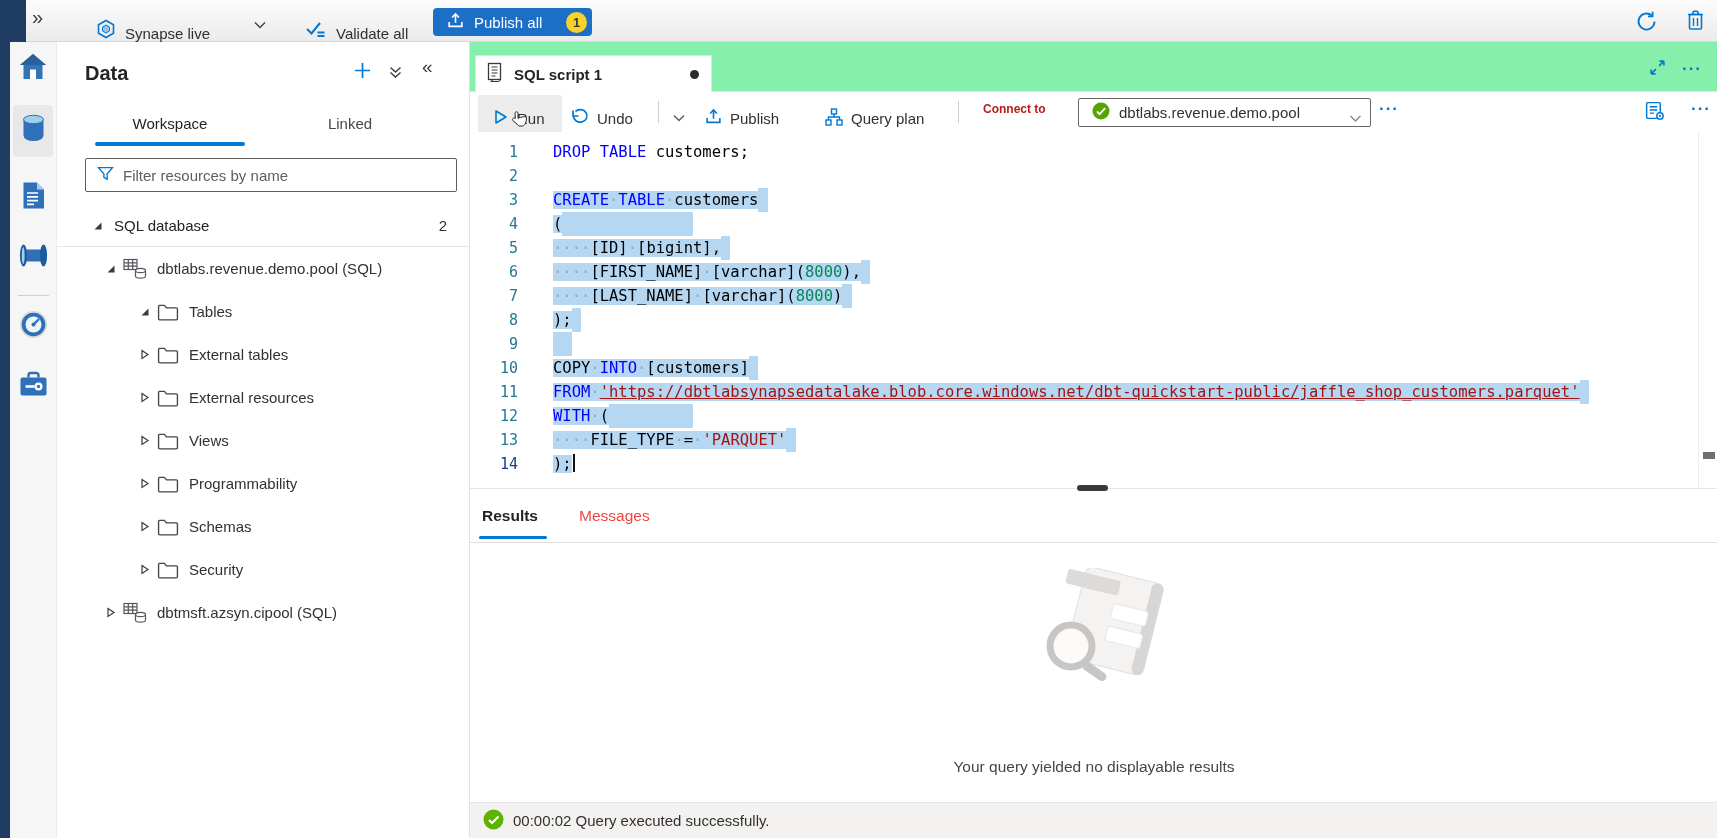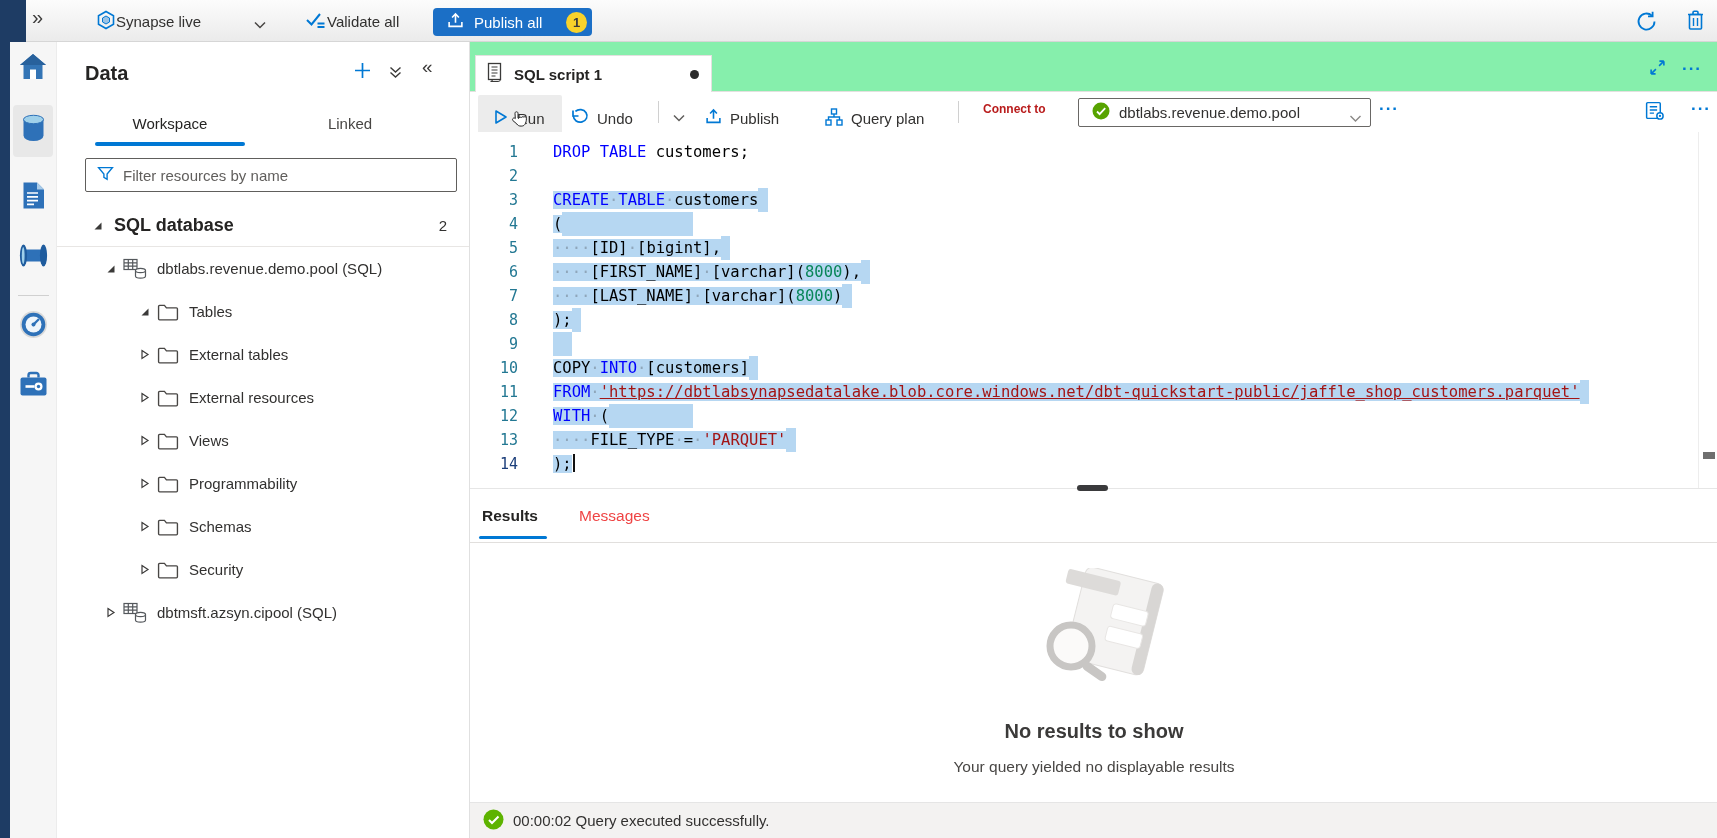--- a/index.html
+++ b/index.html
@@ -4,21 +4,21 @@
 <style>
   *{box-sizing:border-box;margin:0;padding:0}
   html,body{background:#fff}
   body{font-family:"Liberation Sans",sans-serif;color:#323130}
   .app{position:relative;width:1717px;height:838px;overflow:hidden;background:#fff}
 
   
   .topbar{position:absolute;left:0;top:0;width:1717px;height:42px;background:linear-gradient(#fcfcfc,#ebebeb);border-bottom:1px solid #d6d6d6}
   .corner{position:absolute;left:0;top:0;width:26px;height:42px;background:#1e3c64}
   .tb-expand{position:absolute;left:32px;top:6px;font-size:20px;color:#3b3a39;background:none;border:none;letter-spacing:-2px;cursor:default}
-  .tb-item{position:absolute;top:0;height:42px;display:flex;align-items:center;font-size:15px;color:#323130}
+  .tb-item{position:absolute;top:0;height:42px;display:flex;align-items:flex-end;gap:9px;font-size:15px;color:#323130}
   .mode{left:96px}
   .mode-chev{position:absolute;left:253px;top:16px}
   .validate{left:305px}
   .publishbtn{position:absolute;left:433px;top:8px;width:159px;height:28px;background:#1b6fc6;border:none;border-radius:4px;color:#fff;display:flex;align-items:center;padding:0 5px 0 14px;gap:10px;font-size:15px}
   .pub-badge{margin-left:auto;width:21px;height:21px;border-radius:50%;background:#f8d22a;color:#3b3a39;font-size:13px;font-weight:bold;display:flex;align-items:center;justify-content:center}
   .tb-iconbtn{position:absolute;top:10px;background:none;border:none}
   .refresh{left:1635px}
   .trash{left:1685px;top:9px}
 
   
@@ -42,21 +42,21 @@
   .dp-filter{position:absolute;left:28px;top:116px;width:372px;height:34px;border:1px solid #605e5c;border-radius:2px;background:#fff;display:flex;align-items:center;padding:0 8px 0 11px;gap:9px}
   .dp-filter input{border:none;outline:none;font-size:15px;width:100%;font-family:"Liberation Sans",sans-serif;color:#323130}
   .dp-filter input::placeholder{color:#605e5c}
   .tree{position:absolute;left:0;top:162px;width:412px}
   .tree-row{display:flex;align-items:center;height:43px}
   .lvl0{padding-left:33px}.lvl1{padding-left:46px}.lvl2{padding-left:80px}
   .caret{width:14px;display:flex;justify-content:center;align-items:center}
   .ticon{margin-left:6px;display:flex;align-items:center}
   .tlabel{margin-left:10px;font-size:15px;color:#323130;white-space:nowrap}
   .section{border-bottom:1px solid #e8e6e4}
-  .section .tlabel{font-size:18px;font-weight:700;color:#252423}
+  .section .tlabel{font-size:15px;font-weight:400;color:#252423}
   .tcount{margin-left:auto;margin-right:22px;font-size:15px;color:#323130}
 
   
   .main{position:absolute;left:469px;top:42px;width:1248px;height:796px;background:#fff;border-left:1px solid #e0e0e0}
   .tabstrip{position:absolute;left:0;top:0;width:1248px;height:50px;background:#86efac;border-bottom:1px solid #e3e1df}
   .tab-active{position:absolute;left:5px;top:13px;width:237px;height:38px;background:#fff;border:1px solid #e3e1df;border-bottom:none;display:flex;align-items:center;padding:0 12px 0 9px;gap:10px}
   .tab-title{font-size:15px;font-weight:700;color:#252423;white-space:nowrap}
   .dirty-dot{margin-left:auto;width:9px;height:9px;border-radius:50%;background:#2b2b2b}
   .ts-btn{position:absolute;background:none;border:none}
   .ts-expand{left:1179px;top:17px}
@@ -500,21 +500,20 @@
           <rect x="55" y="6" width="80" height="94" rx="7" fill="#f4f3f2" stroke="#e1dfdd"></rect>
           <rect x="123" y="6" width="12" height="94" rx="6" fill="#d8d6d4"></rect>
           <rect x="38" y="13" width="54" height="15" rx="3" fill="#dddbd9"></rect>
           <rect x="90" y="36" width="36" height="15" rx="3" fill="#ffffff" stroke="#e8e6e4"></rect>
           <rect x="90" y="59" width="36" height="15" rx="3" fill="#ffffff" stroke="#e8e6e4"></rect>
         </g>
         <circle cx="52" cy="78" r="21" fill="#fbfaf9" stroke="#c8c6c4" stroke-width="7"></circle>
         <rect x="67" y="92" width="27" height="9" rx="4.5" transform="rotate(35 67 92)" fill="#c8c6c4"></rect>
       </svg>
     </div>
-    <div class="empty-title">No results to show</div>
     <div class="empty-sub">Your query yielded no displayable results</div>
 
     <div class="statusbar">
       <span><svg width="21" height="21">
             <circle cx="10.5" cy="10.5" r="10" fill="#5db300"></circle>
             <path d="M6 11 l3 3 L15.5 7.5" stroke="#fff" stroke-width="2" fill="none"></path>
           </svg></span>
       <span>00:00:02 Query executed successfully.</span>
     </div>
   </div>

